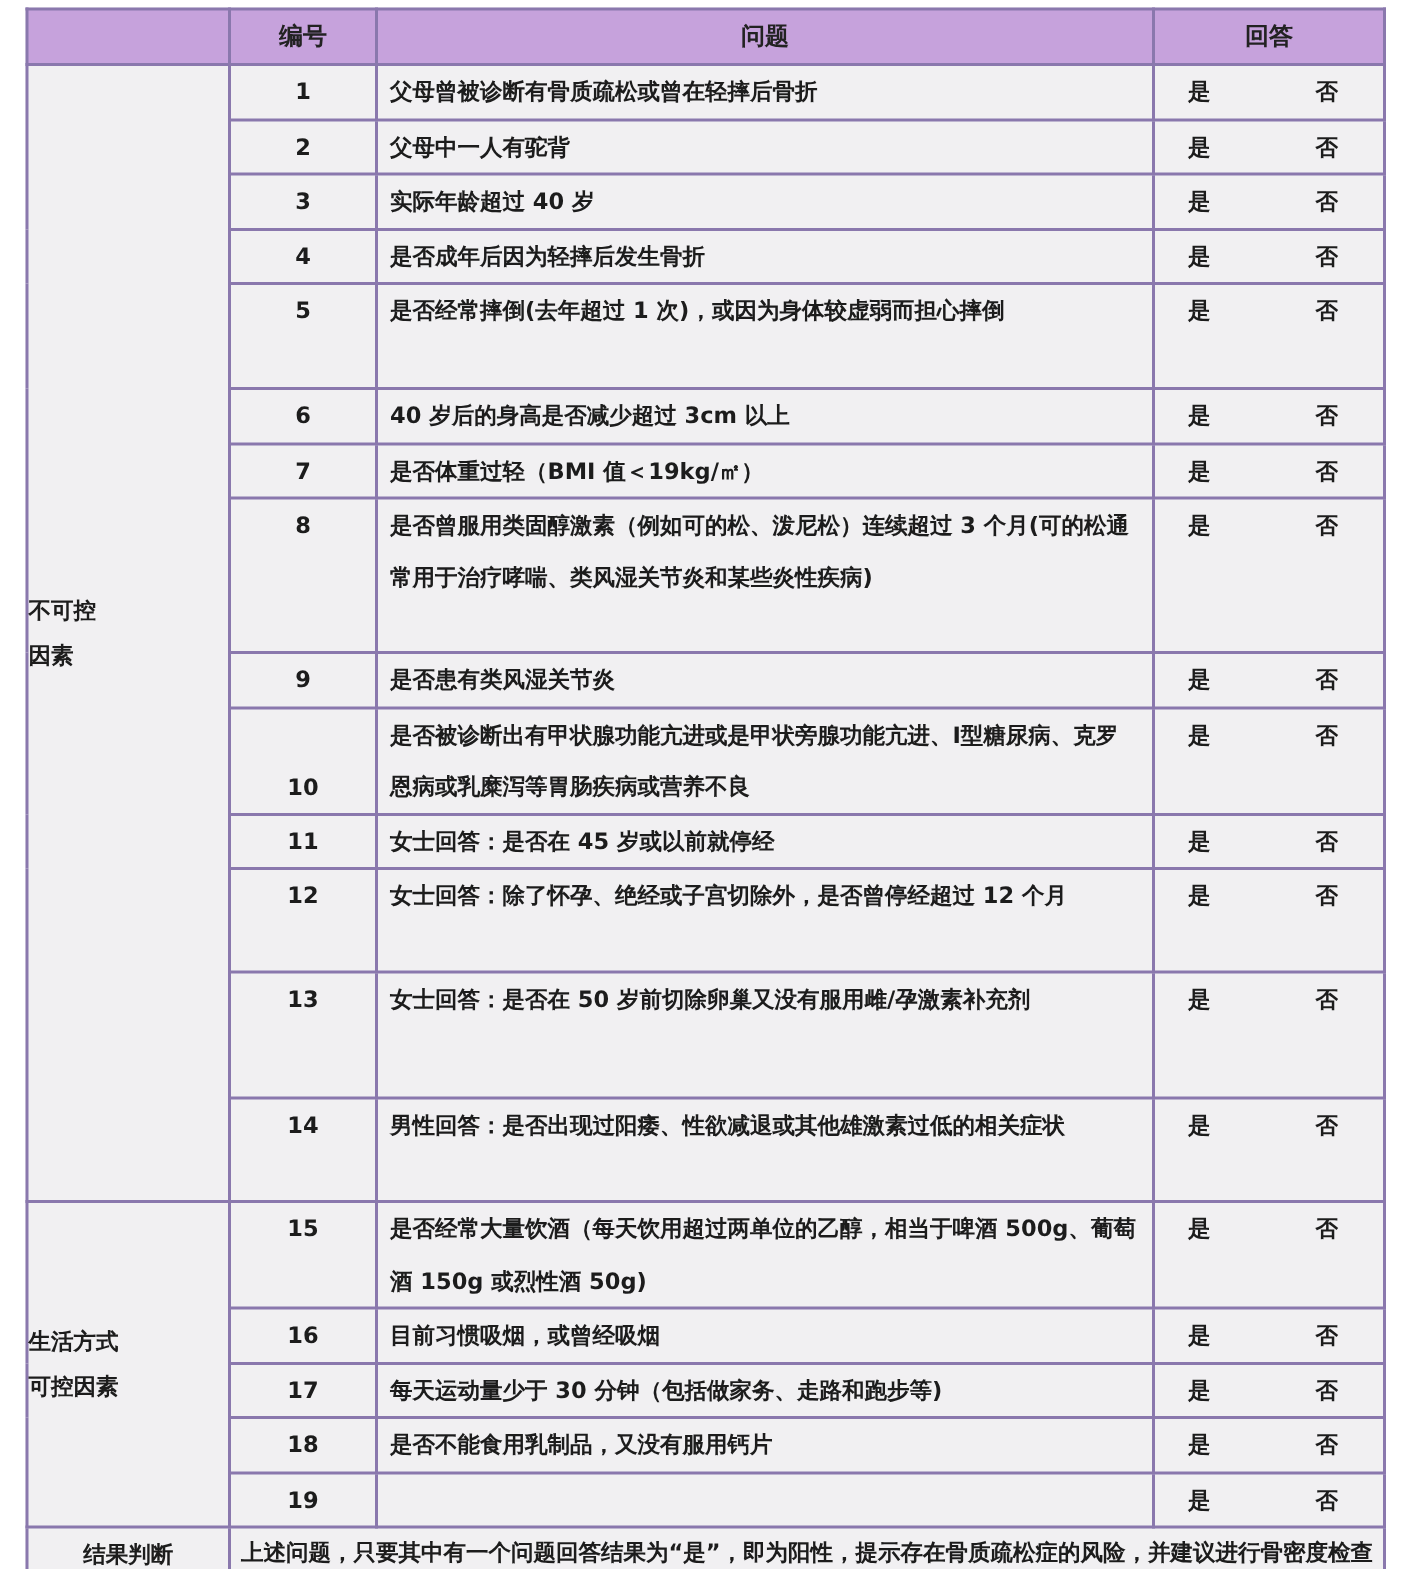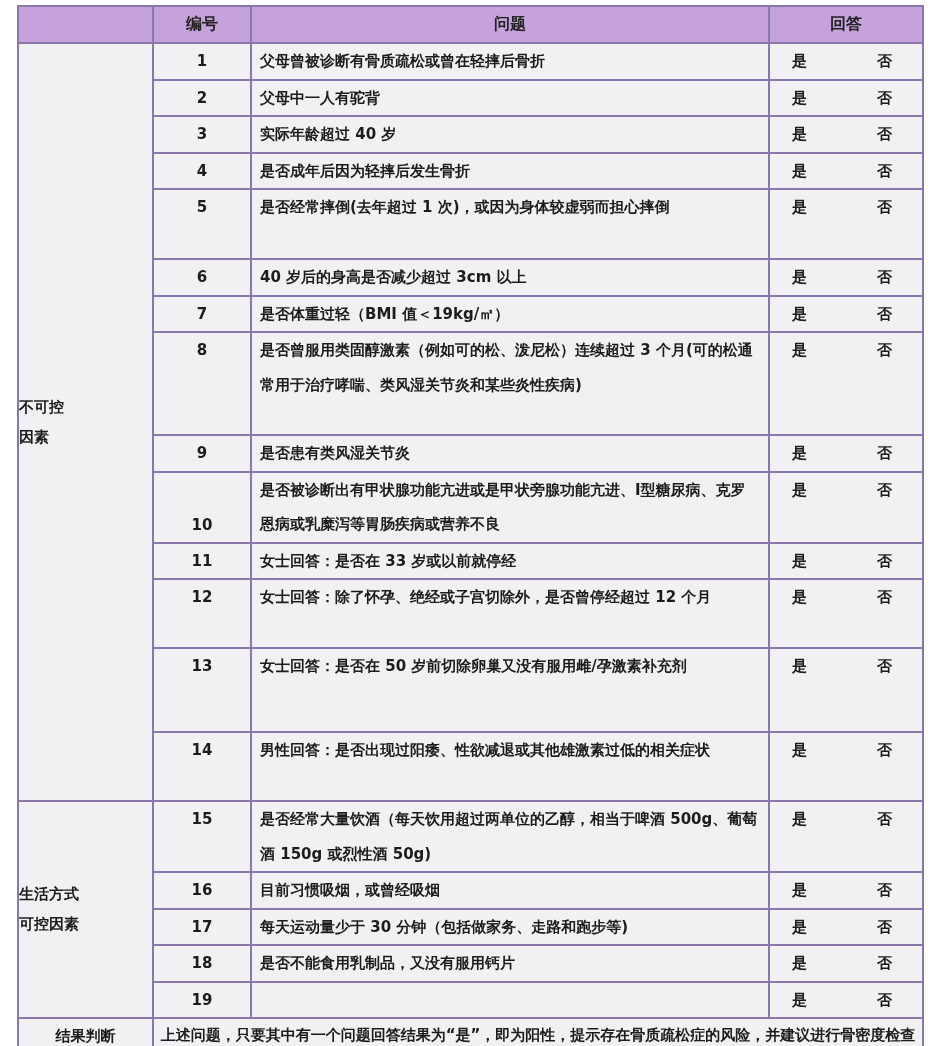--- a/index.html
+++ b/index.html
@@ -145,21 +145,21 @@
         <td class="q">是否被诊断出有甲状腺功能亢进或是甲状旁腺功能亢进、Ⅰ型糖尿病、克罗恩病或乳糜泻等胃肠疾病或营养不良</td>
         <td class="ans">
           <div class="yn">
             <span>是</span>
             <span>否</span>
           </div>
         </td>
       </tr>
       <tr style="height: 35px;">
         <td class="num">11</td>
-        <td class="q">女士回答：是否在 33 岁或以前就停经</td>
+        <td class="q">女士回答：是否在 45 岁或以前就停经</td>
         <td class="ans">
           <div class="yn">
             <span>是</span>
             <span>否</span>
           </div>
         </td>
       </tr>
       <tr style="height: 69px;">
         <td class="num">12</td>
         <td class="q">女士回答：除了怀孕、绝经或子宫切除外，是否曾停经超过 12 个月</td>

